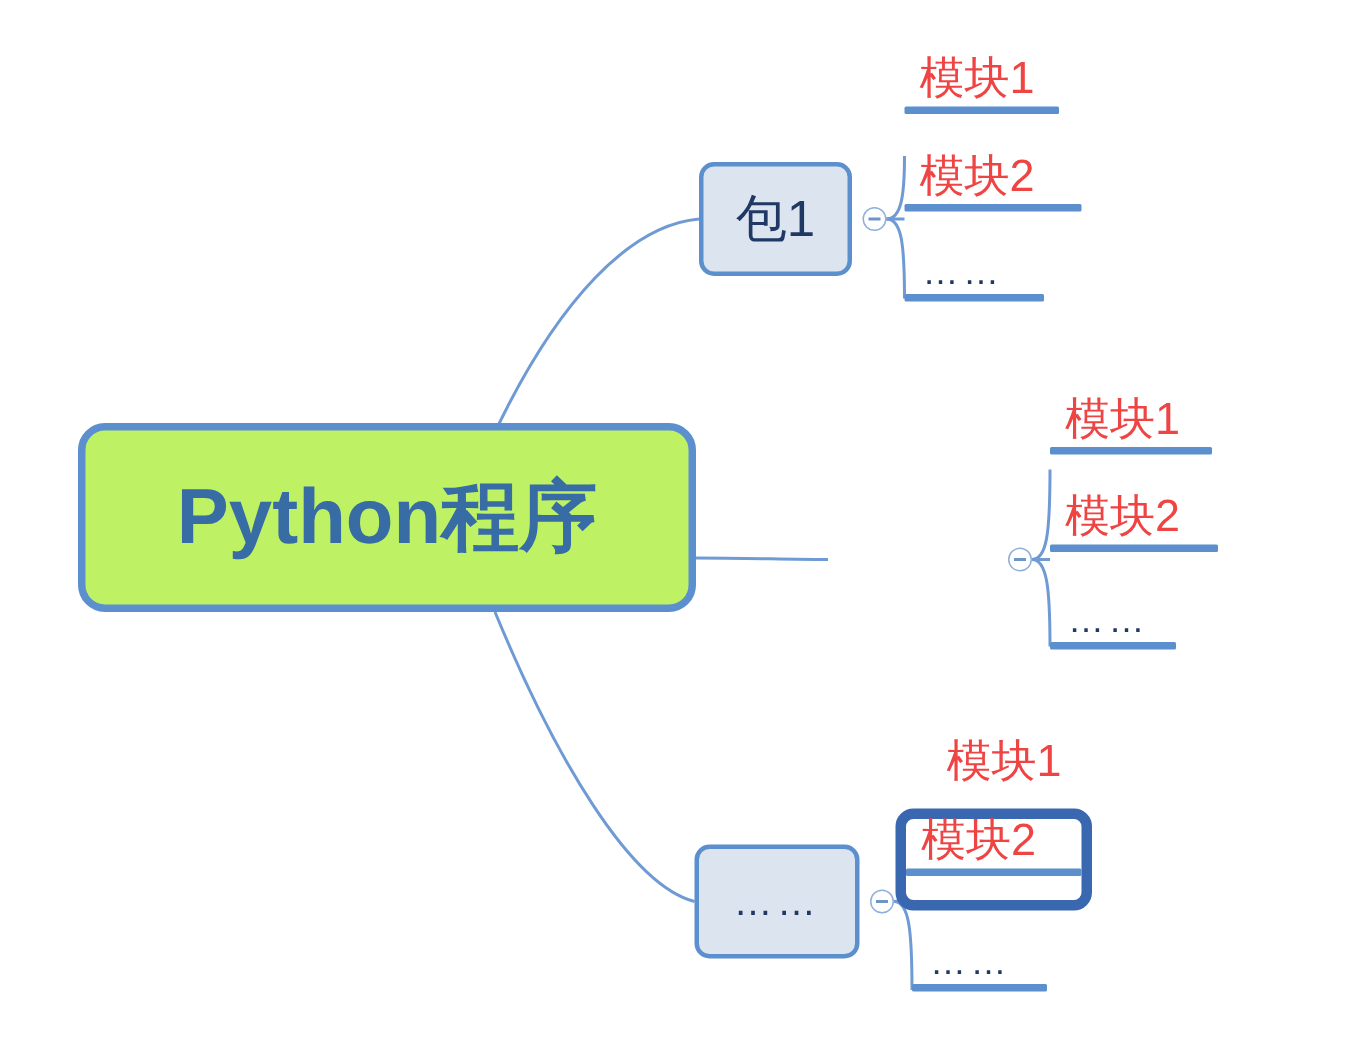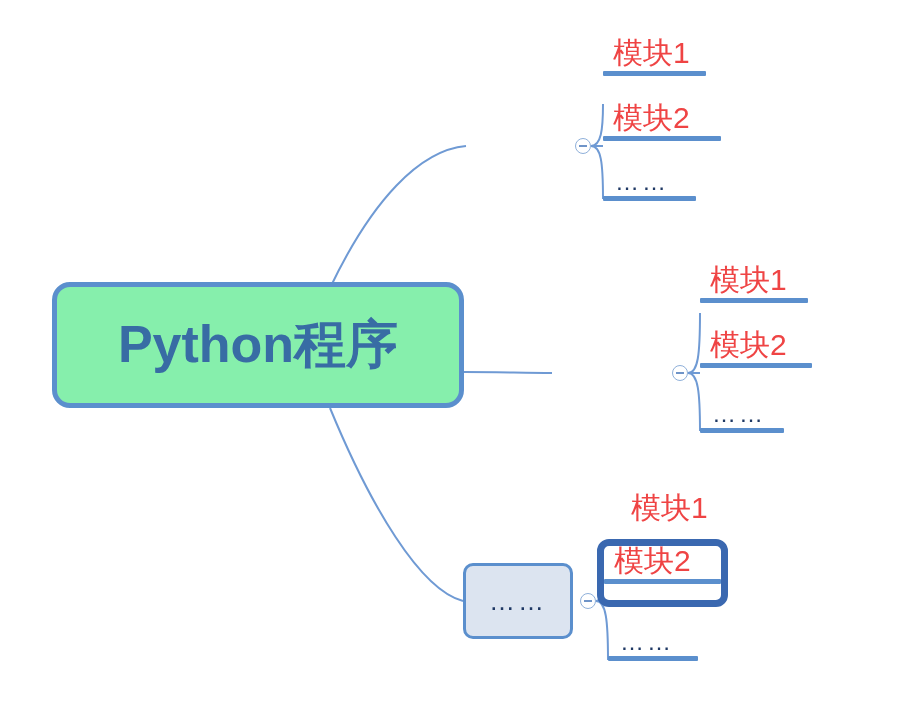--- a/index.html
+++ b/index.html
@@ -27,21 +27,21 @@
   }
 
   
   .root-node {
     position: absolute;
     left: 52px;
     top: 282px;
     width: 412px;
     height: 126px;
     box-sizing: border-box;
-    background: #86efac;
+    background: #bef264;
     border: 5px solid #5b8fcd;
     border-radius: 18px;
     display: flex;
     align-items: center;
     justify-content: center;
   }
   .root-label {
     font-size: 52px;
     font-weight: bold;
     color: #386ca4;
@@ -167,20 +167,23 @@
 
     <path d="M596,601 C606,601 608,585 608,541" fill="none" stroke="#6f9ad4" stroke-width="2"></path>
     <path d="M596,601 L608,601" fill="none" stroke="#6f9ad4" stroke-width="2"></path>
     <path d="M596,601 C606,601 608,620 608,660" fill="none" stroke="#6f9ad4" stroke-width="2"></path>
   </svg>
 
   <div class="root-node">
     <span class="root-label">Python程序</span>
   </div>
 
+  <div class="pkg-node" id="pkg1">
+    <span class="pkg-label">包1</span>
+  </div>
   <div class="toggle" id="tog1"></div>
 
   <div class="leaf" style="left:603px; top:38px; width:103px;">
     <span class="leaf-text">模块1</span>
     <span class="leaf-rule"></span>
   </div>
   <div class="leaf" style="left:603px; top:103px; width:118px;">
     <span class="leaf-text">模块2</span>
     <span class="leaf-rule"></span>
   </div>

